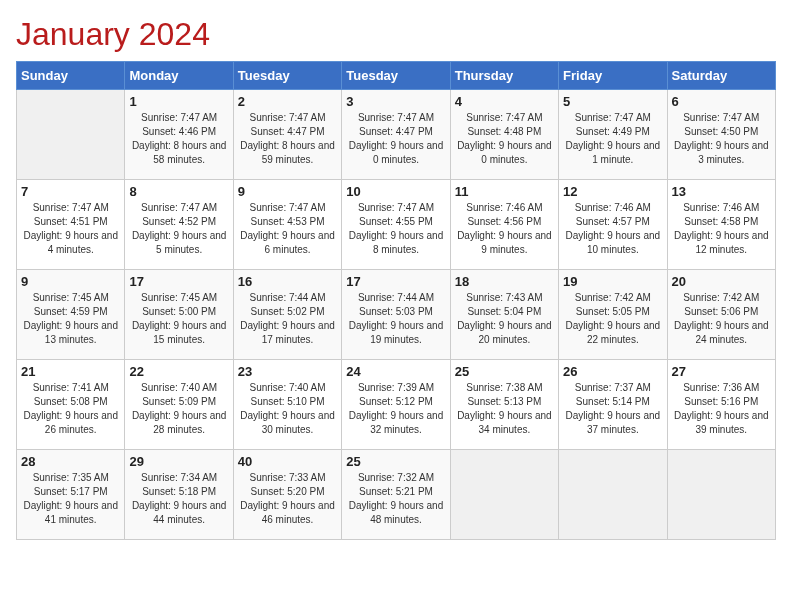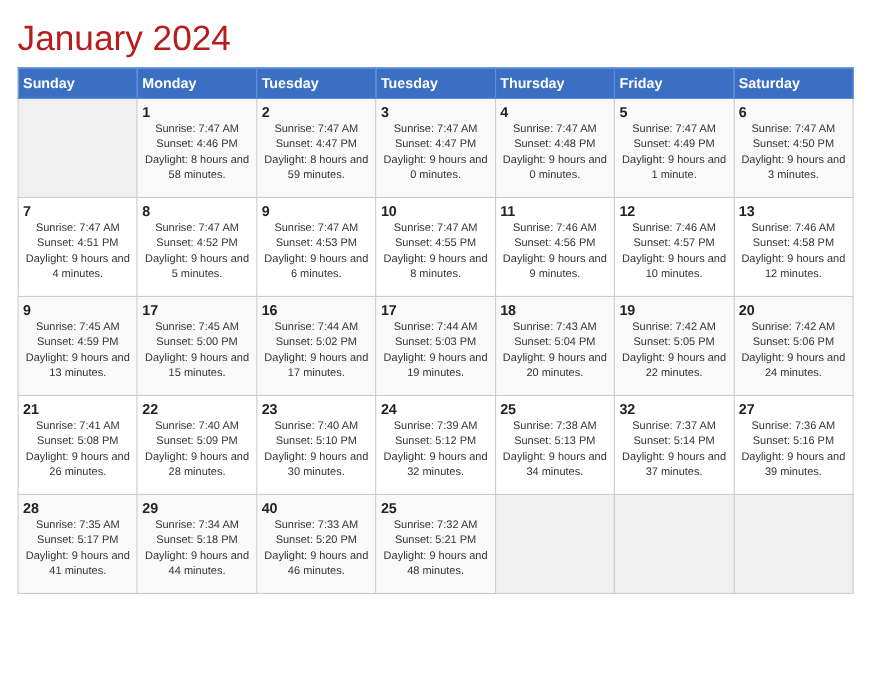--- a/index.html
+++ b/index.html
@@ -209,21 +209,21 @@
         </td>
         <td>
           <span class="day-number">24</span>
           <div class="day-info">Sunrise: 7:39 AM<br>Sunset: 5:12 PM<br>Daylight: 9 hours and 32 minutes.</div>
         </td>
         <td>
           <span class="day-number">25</span>
           <div class="day-info">Sunrise: 7:38 AM<br>Sunset: 5:13 PM<br>Daylight: 9 hours and 34 minutes.</div>
         </td>
         <td>
-          <span class="day-number">32</span>
+          <span class="day-number">26</span>
           <div class="day-info">Sunrise: 7:37 AM<br>Sunset: 5:14 PM<br>Daylight: 9 hours and 37 minutes.</div>
         </td>
         <td>
           <span class="day-number">27</span>
           <div class="day-info">Sunrise: 7:36 AM<br>Sunset: 5:16 PM<br>Daylight: 9 hours and 39 minutes.</div>
         </td>
       </tr>
       <tr>
         <td>
           <span class="day-number">28</span>

